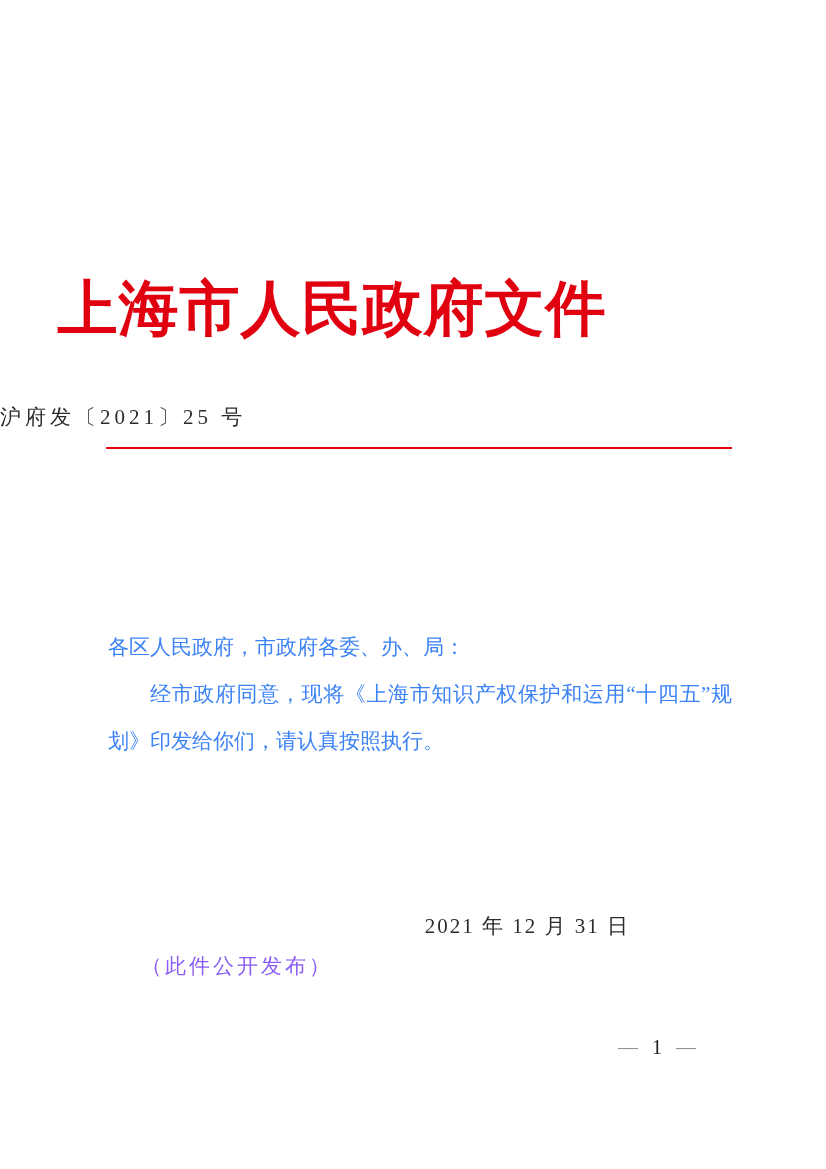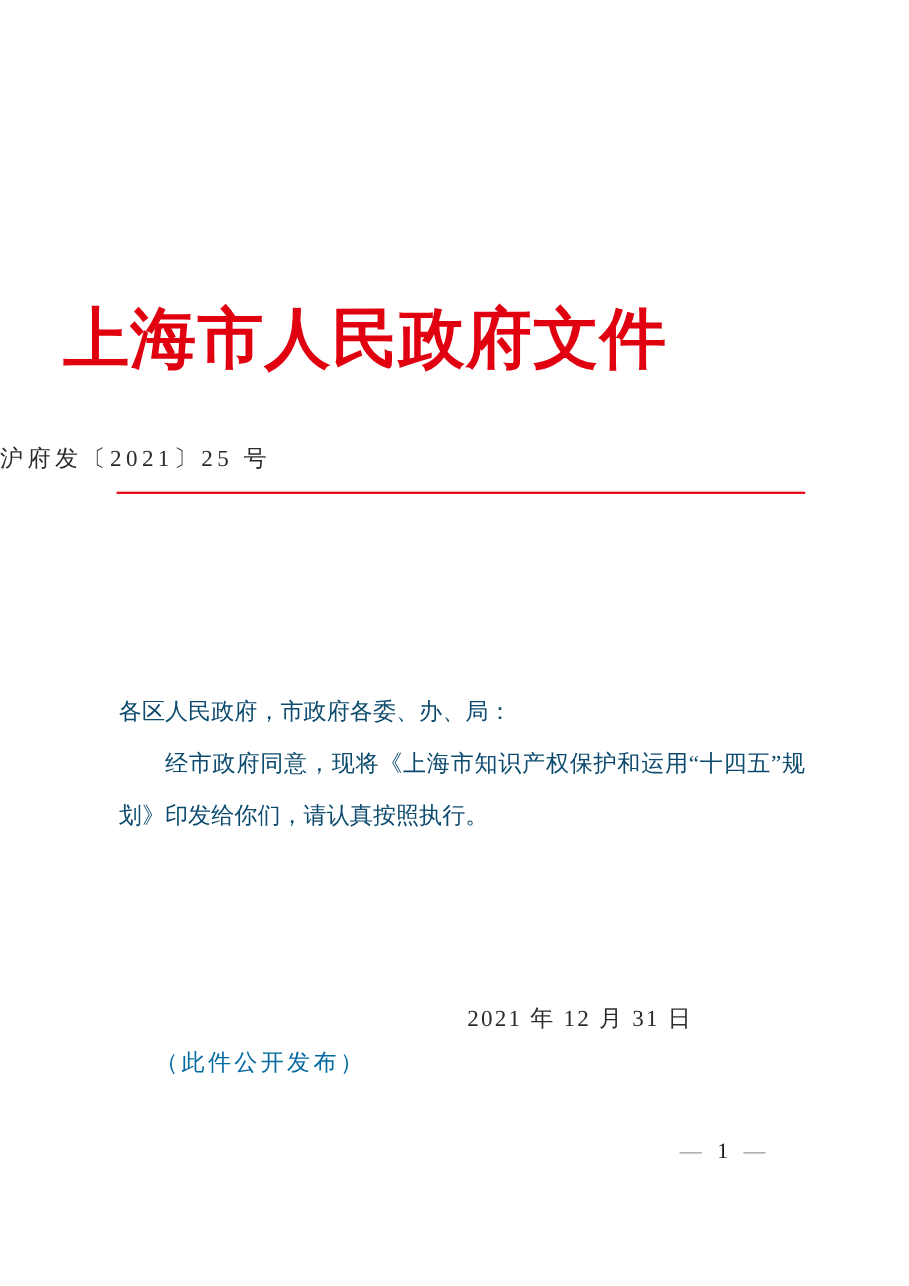--- a/index.html
+++ b/index.html
@@ -60,21 +60,21 @@
     font-weight: bold;
     color: #111111;
     line-height: 55px;
   }
   .body-text {
     position: absolute;
     top: 624px;
     left: 108px;
     width: 624px;
     font-size: 21px;
-    color: #0c4a6e;
+    color: #3b82f6;
     line-height: 47px;
     text-align: justify;
   }
   .body-text p {
     margin: 0;
     padding: 0;
   }
   .body-text .paragraph {
     text-indent: 2em;
   }
@@ -86,21 +86,21 @@
     letter-spacing: 2px;
     color: #2b2b2b;
     white-space: nowrap;
   }
   .public-note {
     position: absolute;
     top: 952px;
     left: 141px;
     font-size: 21px;
     letter-spacing: 3px;
-    color: #0369a1;
+    color: #8b5cf6;
     white-space: nowrap;
   }
   .page-number {
     position: absolute;
     top: 1036px;
     left: 618px;
     display: inline-flex;
     align-items: center;
     gap: 14px;
     font-size: 20px;

